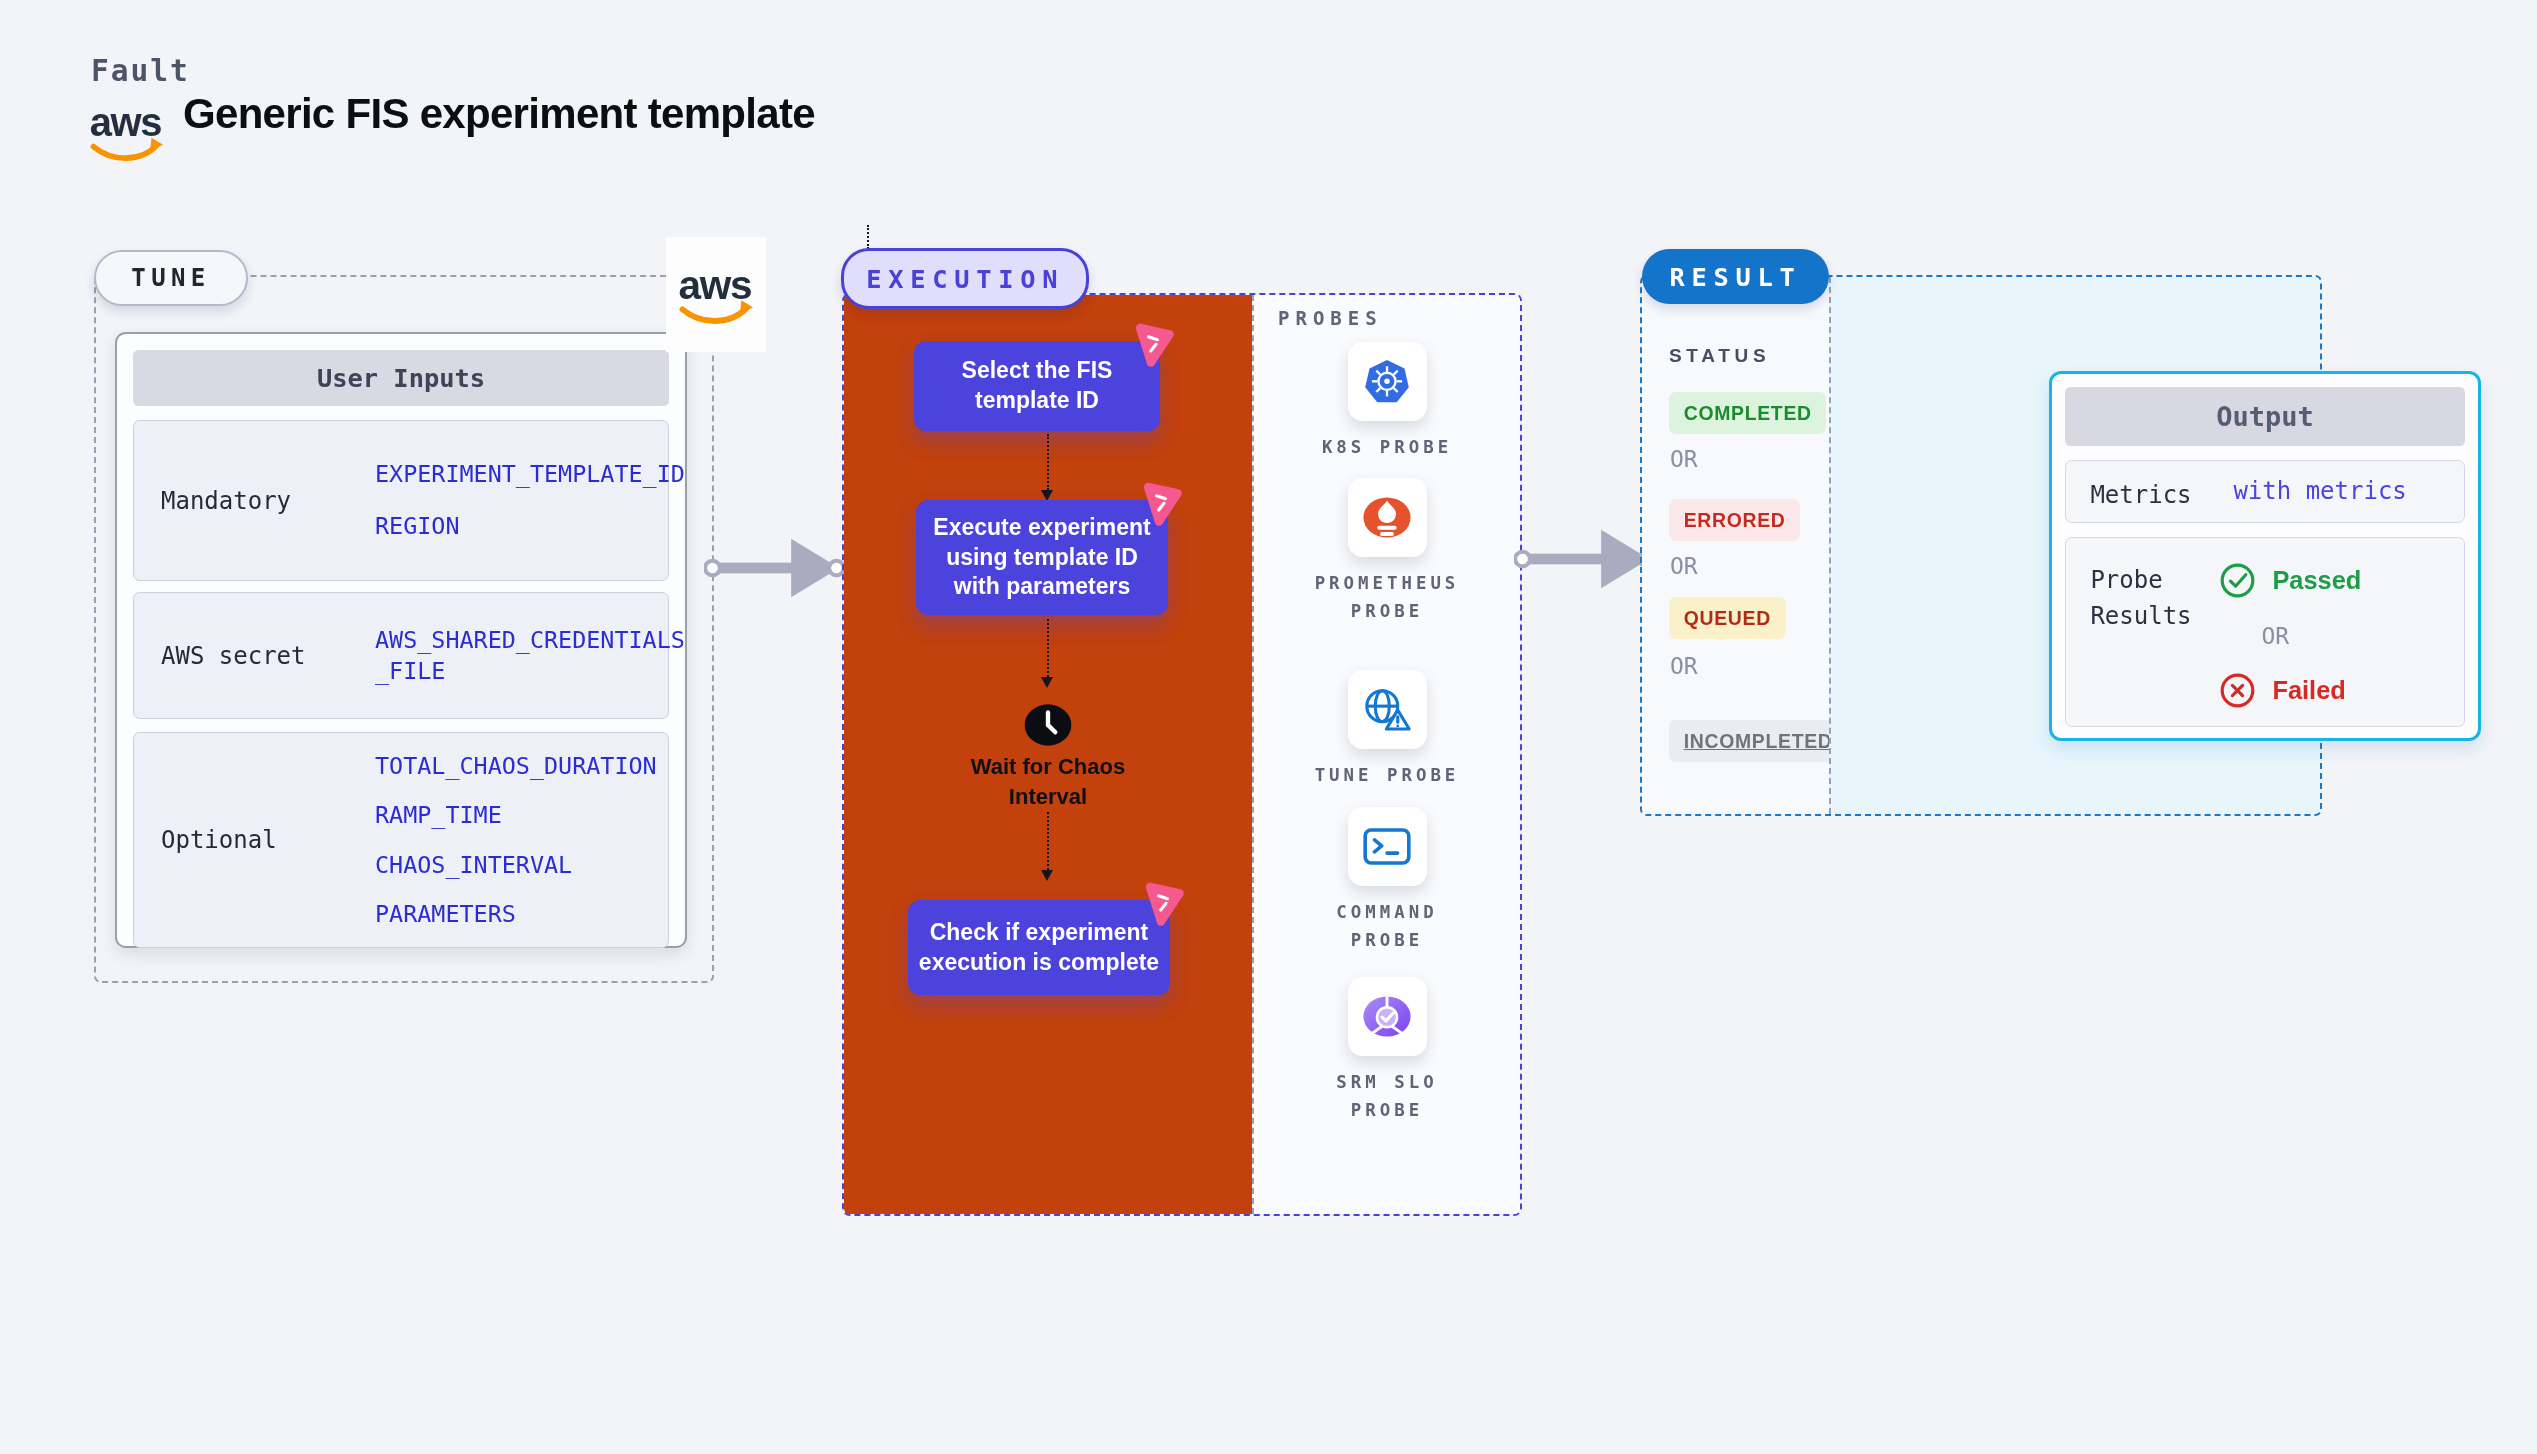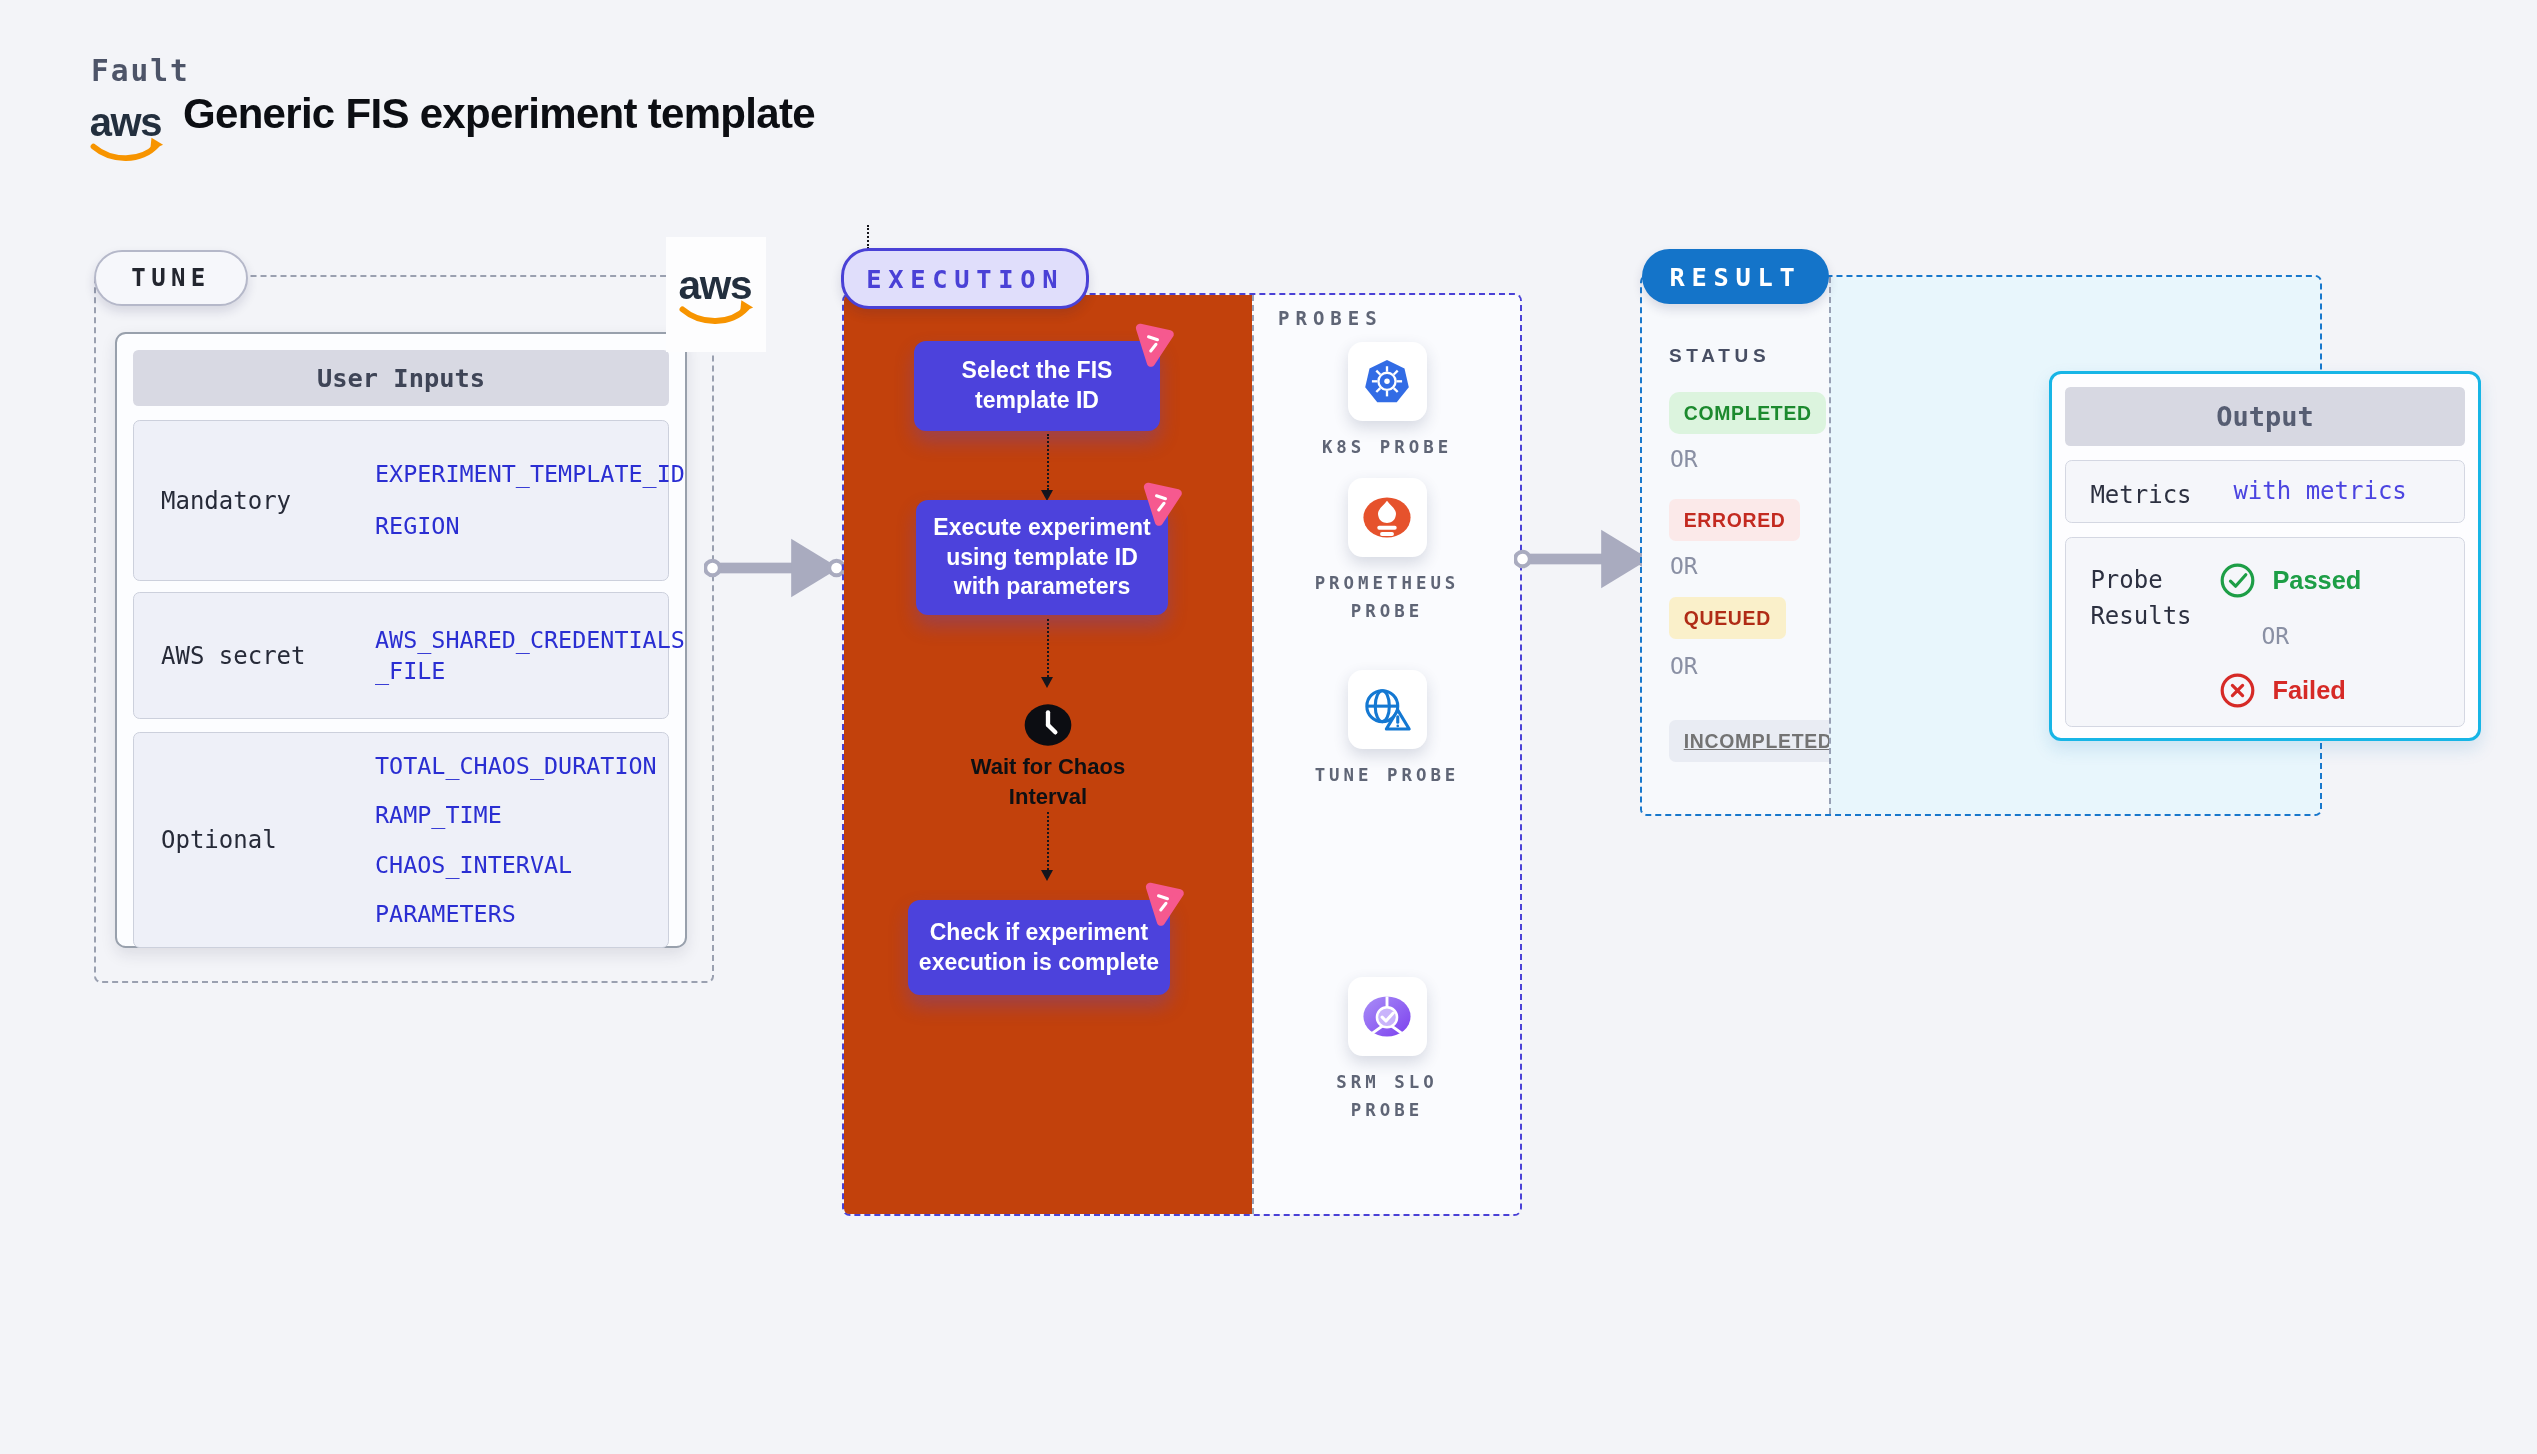--- a/index.html
+++ b/index.html
@@ -273,20 +273,30 @@
               <line x1="7.5" y1="27" x2="52.5" y2="27"></line>
             </g>
             <path d="M53 33 L70 61 L36 61 Z" fill="#fff" stroke="#1478d2" stroke-width="4.6" stroke-linejoin="round"></path>
             <line x1="53" y1="43" x2="53" y2="51" stroke="#1478d2" stroke-width="4.6" stroke-linecap="round"></line>
             <circle cx="53" cy="56.5" r="2" fill="#1478d2"></circle>
           </svg>
         </div>
         <div class="probe-label mono">TUNE PROBE</div>
       </div>
 
+      <div id="probe-3" class="probe">
+        <div class="probe-card">
+          <svg viewBox="0 0 72 56" width="48" height="37">
+            <rect x="3" y="3" width="66" height="50" rx="9" fill="none" stroke="#1478d2" stroke-width="5.5"></rect>
+            <path d="M17 18 L28 27 L17 36" fill="none" stroke="#1478d2" stroke-width="5.5" stroke-linecap="round" stroke-linejoin="round"></path>
+            <line x1="36" y1="38" x2="52" y2="38" stroke="#1478d2" stroke-width="5.5" stroke-linecap="round"></line>
+          </svg>
+        </div>
+        <div class="probe-label mono">COMMAND PROBE</div>
+      </div>
 
       <div id="probe-4" class="probe">
         <div class="probe-card">
           <svg viewBox="0 0 72 62" width="50" height="43">
             <defs>
               <linearGradient id="srmg" x1="0" y1="0" x2="1" y2="1">
                 <stop offset="0" stop-color="#a98ef7"></stop>
                   <stop offset="1" stop-color="#7c40ee"></stop>
               </linearGradient>
             </defs>
@@ -311,21 +321,21 @@
     <circle cx="12" cy="60" r="11" fill="#fff" stroke="#a9abbf" stroke-width="6"></circle>
     <circle cx="198" cy="60" r="11" fill="#fff" stroke="#a9abbf" stroke-width="6"></circle>
   </svg>
 
   <div id="result">
     <div id="result-pill" class="pill mono">RESULT</div>
 
     <div id="result-left">
       <div class="status-title sans">STATUS</div>
 
-      <div id="sb0" class="status-badge sans" style="color: rgb(28, 138, 46); background: rgb(220, 244, 222); border-radius: 10px;">COMPLETED</div>
+      <div id="sb0" class="status-badge sans" style="color: rgb(28, 138, 46); background: rgb(220, 244, 222);">COMPLETED</div>
       <div id="or0" class="status-or mono">OR</div>
       <div id="sb1" class="status-badge sans" style="color: rgb(195, 42, 32); background: rgb(251, 233, 233);">ERRORED</div>
       <div id="or1" class="status-or mono">OR</div>
       <div id="sb2" class="status-badge sans" style="color: rgb(176, 44, 22); background: rgb(250, 240, 202);">QUEUED</div>
       <div id="or2" class="status-or mono">OR</div>
       <div id="sb3" class="status-badge sans" style="color: #737373; background: rgb(233, 236, 243); text-decoration: underline;">INCOMPLETED</div>
     </div>
 
     <div id="result-right">
       <div id="output-card">

